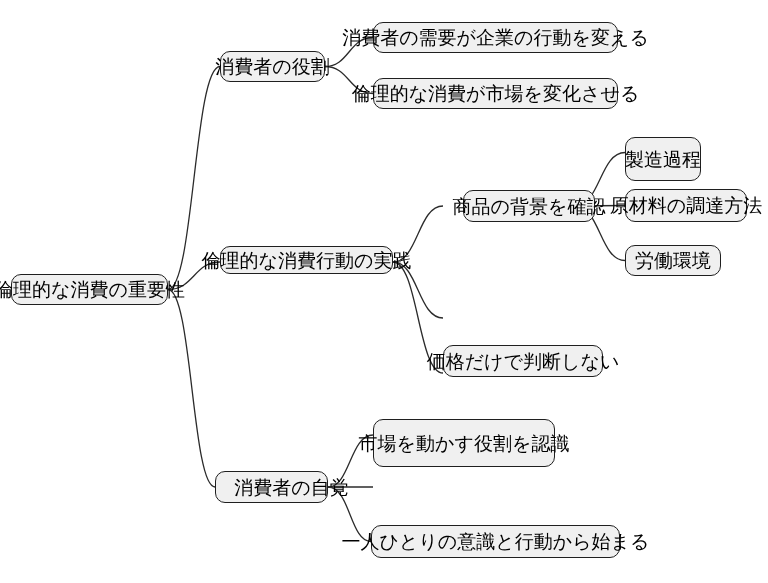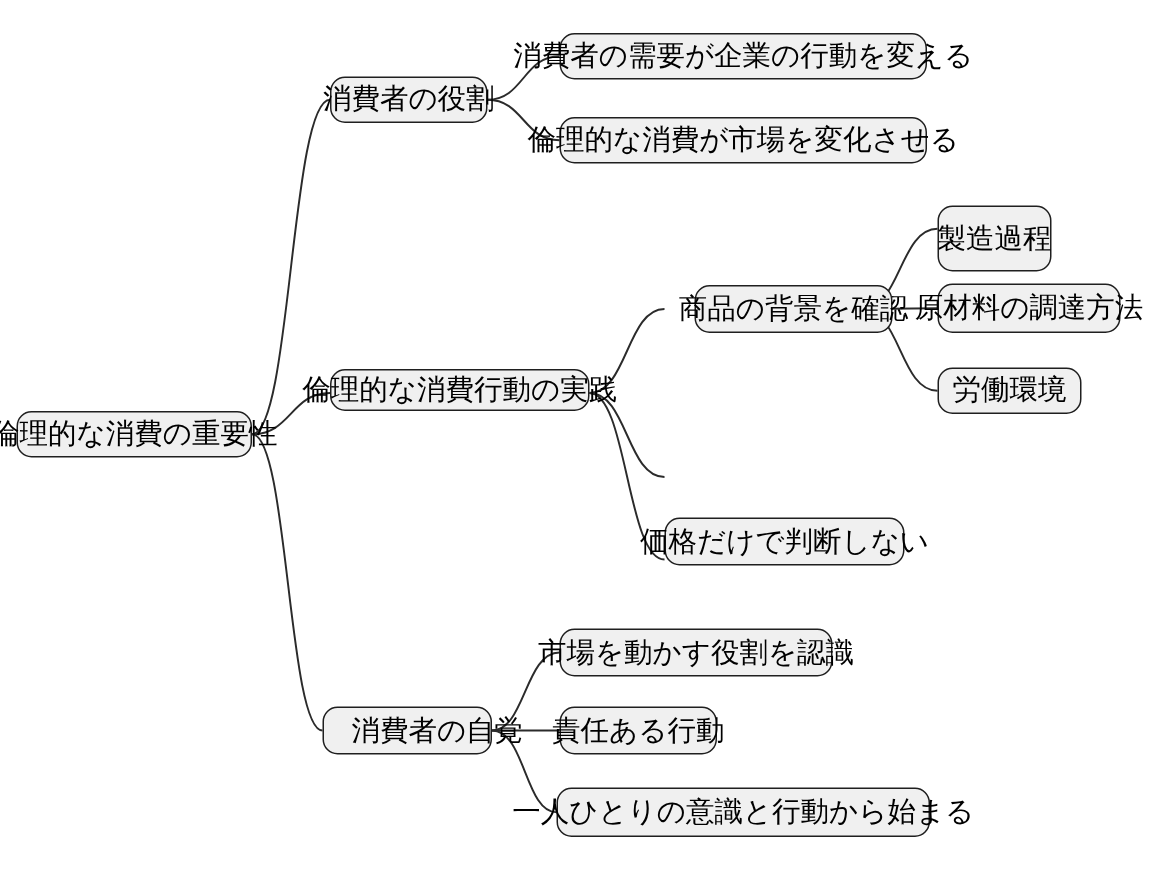--- a/index.html
+++ b/index.html
@@ -48,21 +48,21 @@
   #n-b0c0   { left: 373px; top: 22px;  width: 245px; height: 31px; }
   #n-b0c1   { left: 373px; top: 78px;  width: 245px; height: 31px; }
   #n-b1     { left: 220px; top: 246px; width: 173px; height: 28px; }
   #n-b1c0   { left: 443px; top: 190px; width: 132px; height: 32px; margin-left: 20px; }
   #n-b1c0g0 { left: 625px; top: 137px; width: 76px;  height: 44px; }
   #n-b1c0g1 { left: 625px; top: 189px; width: 122px; height: 33px; }
   #n-b1c0g2 { left: 625px; top: 245px; width: 96px;  height: 31px; }
   #n-b1c1   { left: 443px; top: 302px; width: 160px; height: 32px; margin-top: 43px; }
   #n-b1c2   { left: 443px; top: 357px; width: 140px; height: 32px; }
   #n-b2     { left: 215px; top: 471px; width: 113px; height: 32px; padding-left: 44px; }
-  #n-b2c0   { left: 373px; top: 419px; width: 182px; height: 32px; }
+  #n-b2c0   { left: 373px; top: 419px; width: 182px; height: 48px; }
   #n-b2c1   { left: 373px; top: 471px; width: 105px; height: 32px; }
   #n-b2c2   { left: 371px; top: 525px; width: 249px; height: 33px; }
 </style>
 </head>
 <body>
 
 <div class="canvas">
 
   <svg class="edge-layer" viewBox="0 0 768 583" xmlns="http://www.w3.org/2000/svg">
     <path class="edge" d="M168,289.5 C194,289.5 194,66.5 220,66.5"></path>
@@ -89,16 +89,15 @@
 
   <div class="node" id="n-b1">倫理的な消費行動の実践</div>
   <div class="node" id="n-b1c0">商品の背景を確認</div>
   <div class="node" id="n-b1c0g0">製造過程</div>
   <div class="node" id="n-b1c0g1">原材料の調達方法</div>
   <div class="node" id="n-b1c0g2">労働環境</div>
   <div class="node" id="n-b1c1">価格だけで判断しない</div>
 
   <div class="node" id="n-b2">消費者の自覚</div>
   <div class="node" id="n-b2c0">市場を動かす役割を認識</div>
-  <div class="node" id="n-b2c1">責任ある行動</div>
   <div class="node" id="n-b2c2">一人ひとりの意識と行動から始まる</div>
 
 </div>
 
 </body></html>

